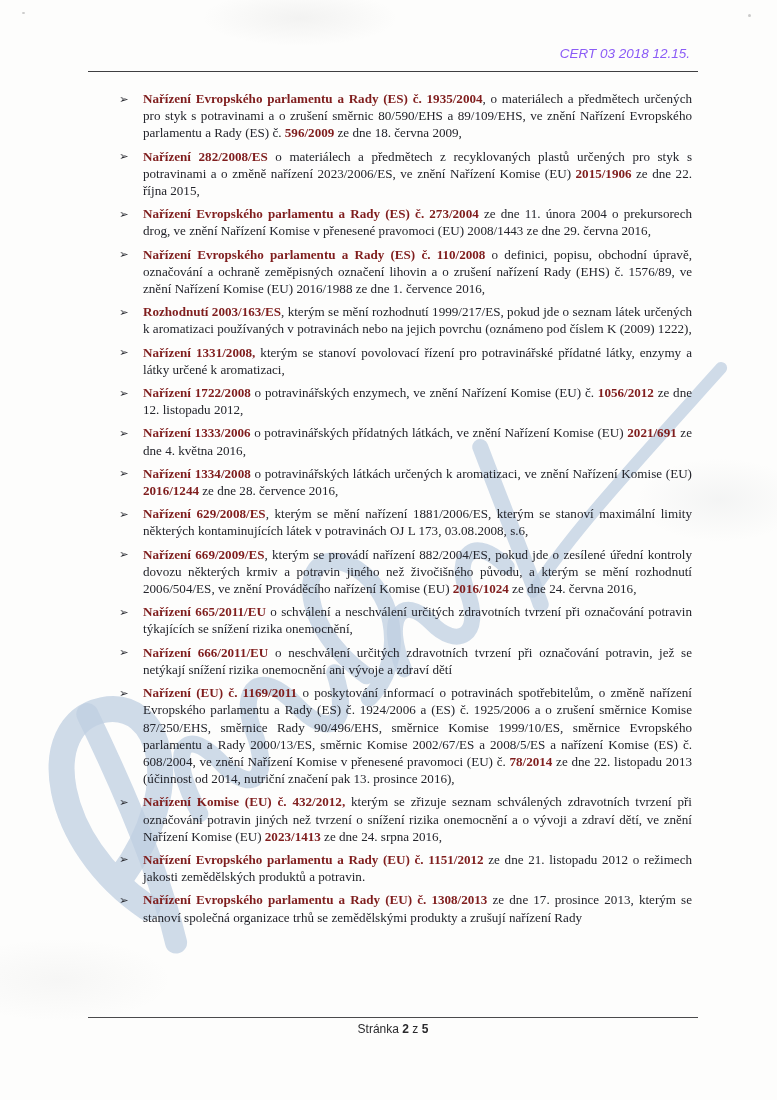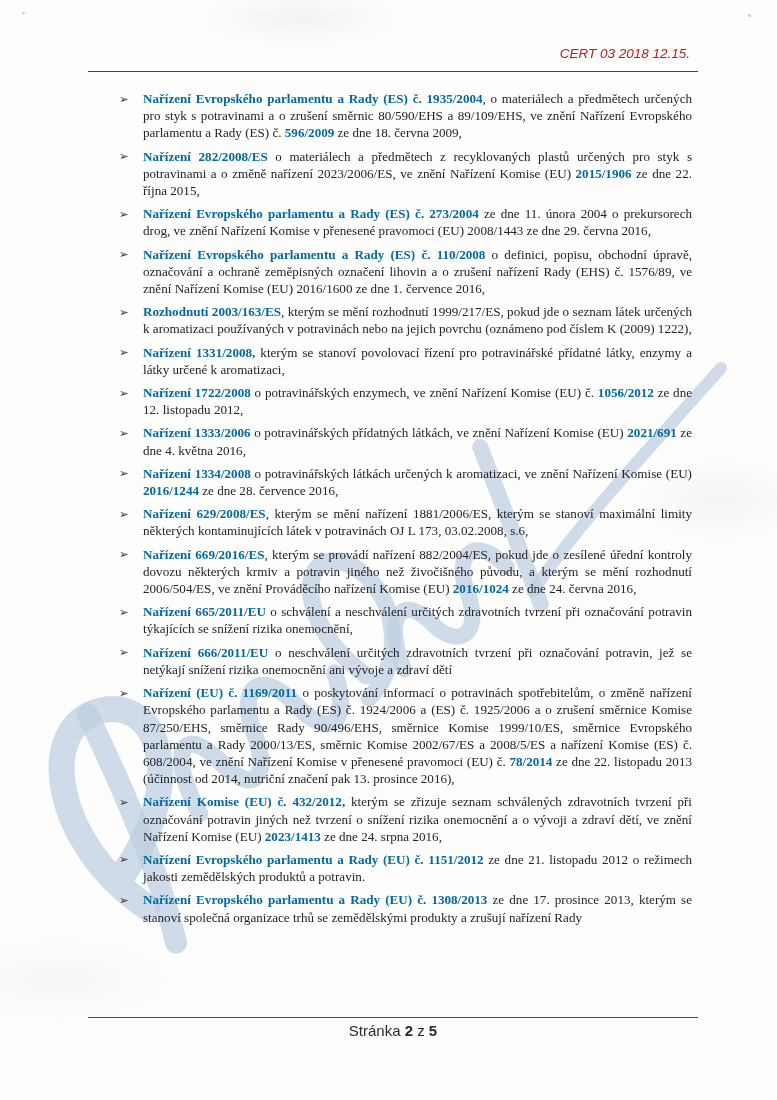--- a/index.html
+++ b/index.html
@@ -17,47 +17,47 @@
     background:
       radial-gradient(140px 40px at 300px 18px, rgba(120,120,120,0.08), transparent 70%),
       radial-gradient(120px 60px at 720px 500px, rgba(120,130,140,0.07), transparent 70%),
       radial-gradient(160px 60px at 60px 980px, rgba(120,120,120,0.05), transparent 70%);
     z-index:0;
   }
   .watermark{position:absolute;left:0;top:0;z-index:1;pointer-events:none;}
   .header{
     position:absolute;top:46px;right:87px;z-index:2;
     font-family:"Liberation Sans", sans-serif;
-    font-style:italic;font-size:13.5px;color:#b91c1c;
+    font-style:italic;font-size:13.5px;color:#8b5cf6;
   }
   .rule{
     position:absolute;left:88px;width:610px;height:0;
     border-top:1.6px solid #3f3f41;z-index:2;
   }
   .rule.top{top:71px;}
   .rule.bottom{top:1017px;border-top-width:1.3px;border-top-color:#4a4a4c;}
   .content{
     position:absolute;left:143px;top:90px;width:549px;z-index:2;
   }
   .item{
     position:relative;
     margin:0 0 6px 0;
     font-size:13.1px;line-height:17.2px;
     text-align:justify;
   }
   .item .bullet{
     position:absolute;left:-24px;top:0.5px;
     font-size:11.5px;color:#2a2b31;
   }
-  .item b{font-weight:bold;color:#0369a1;}
+  .item b{font-weight:bold;color:#7f1d1d;}
   .footer{
     position:absolute;top:1022px;left:88px;width:610px;z-index:2;
     text-align:center;
     font-family:"Liberation Sans", sans-serif;
-    font-size:15px;color:#2a2a2d;
+    font-size:12px;color:#2a2a2d;
   }
   .footer b{font-weight:bold;}
   .speck{position:absolute;border-radius:50%;background:#9a9a9a;opacity:.5;z-index:2;}
 </style>
 </head>
 <body>
 
 <div class="page">
 
   <svg class="watermark" width="777" height="1100" viewBox="0 0 777 1100" aria-hidden="true">
@@ -74,28 +74,28 @@
 
   <div class="header">
     <span>CERT 03 2018 12.15.</span>
   </div>
   <div class="rule top"></div>
 
   <div class="content">
       <div class="item"><span class="bullet">➢</span><span><b>Nařízení Evropského parlamentu a Rady (ES) č. 1935/2004</b><span>, o materiálech a předmětech určených pro styk s potravinami a o zrušení směrnic 80/590/EHS a 89/109/EHS, ve znění Nařízení Evropského parlamentu a Rady (ES) č. </span><b>596/2009</b><span> ze dne 18. června 2009,</span></span></div>
       <div class="item"><span class="bullet">➢</span><span><b>Nařízení 282/2008/ES</b><span> o materiálech a předmětech z recyklovaných plastů určených pro styk s potravinami a o změně nařízení 2023/2006/ES, ve znění Nařízení Komise (EU) </span><b>2015/1906</b><span> ze dne 22. října 2015,</span></span></div>
       <div class="item"><span class="bullet">➢</span><span><b>Nařízení Evropského parlamentu a Rady (ES) č. 273/2004</b><span> ze dne 11. února 2004 o prekursorech drog, ve znění Nařízení Komise v přenesené pravomoci (EU) 2008/1443 ze dne 29. června 2016,</span></span></div>
-      <div class="item"><span class="bullet">➢</span><span><b>Nařízení Evropského parlamentu a Rady (ES) č. 110/2008</b><span> o definici, popisu, obchodní úpravě, označování a ochraně zeměpisných označení lihovin a o zrušení nařízení Rady (EHS) č. 1576/89, ve znění Nařízení Komise (EU) 2016/1600 ze dne 1. července 2016,</span></span></div>
+      <div class="item"><span class="bullet">➢</span><span><b>Nařízení Evropského parlamentu a Rady (ES) č. 110/2008</b><span> o definici, popisu, obchodní úpravě, označování a ochraně zeměpisných označení lihovin a o zrušení nařízení Rady (EHS) č. 1576/89, ve znění Nařízení Komise (EU) 2016/1988 ze dne 1. července 2016,</span></span></div>
       <div class="item"><span class="bullet">➢</span><span><b>Rozhodnutí 2003/163/ES</b><span>, kterým se mění rozhodnutí 1999/217/ES, pokud jde o seznam látek určených k aromatizaci používaných v potravinách nebo na jejich povrchu (oznámeno pod číslem K (2009) 1222),</span></span></div>
       <div class="item"><span class="bullet">➢</span><span><b>Nařízení 1331/2008,</b><span> kterým se stanoví povolovací řízení pro potravinářské přídatné látky, enzymy a látky určené k aromatizaci,</span></span></div>
       <div class="item"><span class="bullet">➢</span><span><b>Nařízení 1722/2008</b><span> o potravinářských enzymech, ve znění Nařízení Komise (EU) č. </span><b>1056/2012</b><span> ze dne 12. listopadu 2012,</span></span></div>
       <div class="item"><span class="bullet">➢</span><span><b>Nařízení 1333/2006</b><span> o potravinářských přídatných látkách, ve znění Nařízení Komise (EU) </span><b>2021/691</b><span> ze dne 4. května 2016,</span></span></div>
       <div class="item"><span class="bullet">➢</span><span><b>Nařízení 1334/2008</b><span> o potravinářských látkách určených k aromatizaci, ve znění Nařízení Komise (EU) </span><b>2016/1244</b><span> ze dne 28. července 2016,</span></span></div>
-      <div class="item"><span class="bullet">➢</span><span><b>Nařízení 629/2008/ES</b><span>, kterým se mění nařízení 1881/2006/ES, kterým se stanoví maximální limity některých kontaminujících látek v potravinách  OJ L 173, 03.02.2008, s.6,</span></span></div>
-      <div class="item"><span class="bullet">➢</span><span><b>Nařízení 669/2016/ES</b><span>, kterým se provádí nařízení  882/2004/ES, pokud jde o zesílené úřední kontroly dovozu některých krmiv a potravin jiného než živočišného původu, a kterým se mění rozhodnutí 2006/504/ES, ve znění Prováděcího nařízení Komise (EU) </span><b>2016/1024</b><span> ze dne 24. června 2016,</span></span></div>
+      <div class="item"><span class="bullet">➢</span><span><b>Nařízení 629/2008/ES</b><span>, kterým se mění nařízení 1881/2006/ES, kterým se stanoví maximální limity některých kontaminujících látek v potravinách  OJ L 173, 03.08.2008, s.6,</span></span></div>
+      <div class="item"><span class="bullet">➢</span><span><b>Nařízení 669/2009/ES</b><span>, kterým se provádí nařízení  882/2004/ES, pokud jde o zesílené úřední kontroly dovozu některých krmiv a potravin jiného než živočišného původu, a kterým se mění rozhodnutí 2006/504/ES, ve znění Prováděcího nařízení Komise (EU) </span><b>2016/1024</b><span> ze dne 24. června 2016,</span></span></div>
       <div class="item"><span class="bullet">➢</span><span><b>Nařízení 665/2011/EU</b><span> o schválení a neschválení určitých zdravotních tvrzení při označování potravin týkajících se snížení rizika onemocnění,</span></span></div>
       <div class="item"><span class="bullet">➢</span><span><b>Nařízení 666/2011/EU</b><span> o neschválení určitých zdravotních tvrzení při označování potravin, jež se netýkají snížení rizika onemocnění ani vývoje a zdraví dětí</span></span></div>
       <div class="item"><span class="bullet">➢</span><span><b>Nařízení (EU) č. 1169/2011</b><span>  o poskytování informací o potravinách spotřebitelům, o změně nařízení Evropského parlamentu a Rady (ES) č. 1924/2006 a (ES) č. 1925/2006 a o zrušení směrnice Komise 87/250/EHS, směrnice Rady 90/496/EHS, směrnice Komise 1999/10/ES, směrnice Evropského parlamentu a Rady 2000/13/ES, směrnic Komise 2002/67/ES a 2008/5/ES a nařízení Komise (ES) č. 608/2004, ve znění Nařízení Komise v přenesené pravomoci (EU) č. </span><b>78/2014</b><span> ze dne 22. listopadu 2013 (účinnost od 2014, nutriční značení pak 13. prosince 2016),</span></span></div>
       <div class="item"><span class="bullet">➢</span><span><b>Nařízení Komise (EU) č. 432/2012,</b><span> kterým se zřizuje seznam schválených zdravotních tvrzení při označování potravin jiných než tvrzení o snížení rizika onemocnění a o vývoji a zdraví dětí, ve znění Nařízení Komise (EU) </span><b>2023/1413</b><span> ze dne 24. srpna 2016,</span></span></div>
       <div class="item"><span class="bullet">➢</span><span><b>Nařízení Evropského parlamentu a Rady (EU) č. 1151/2012</b><span> ze dne 21. listopadu 2012 o režimech jakosti zemědělských produktů a potravin.</span></span></div>
       <div class="item"><span class="bullet">➢</span><span><b>Nařízení Evropského parlamentu a Rady (EU) č. 1308/2013</b><span> ze dne 17. prosince 2013, kterým se stanoví společná organizace trhů se zemědělskými produkty a zrušují nařízení Rady</span></span></div>
     </div>
 
   <div class="rule bottom"></div>
   <div class="footer">

